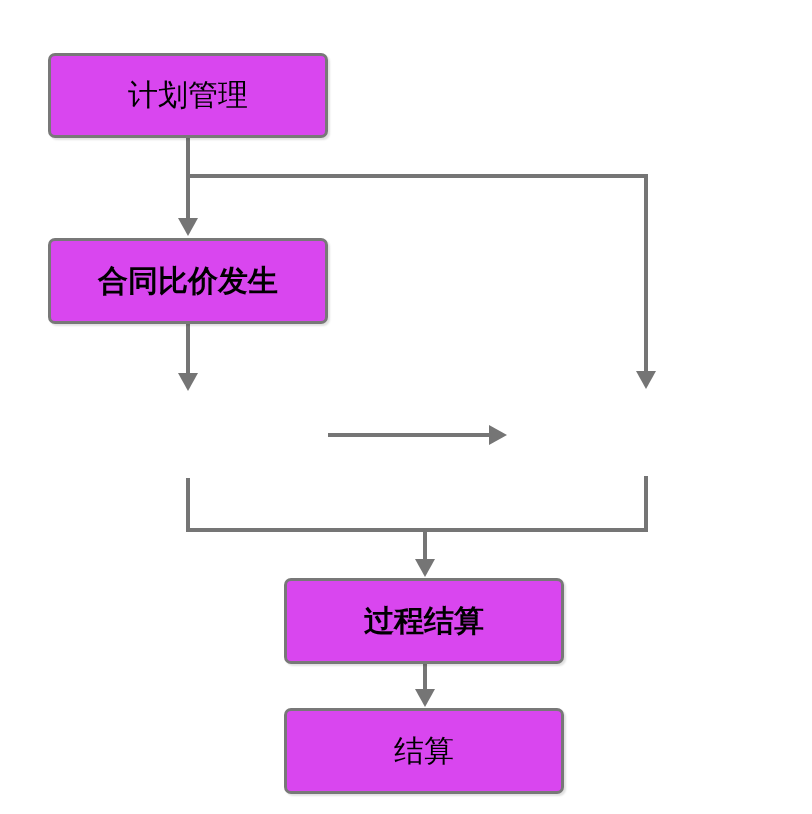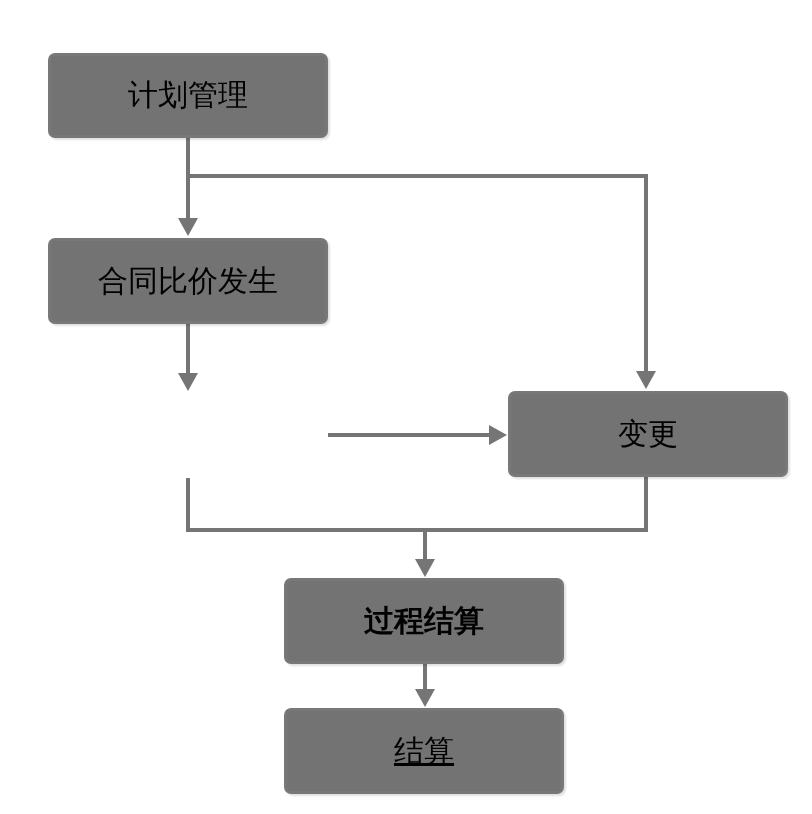--- a/index.html
+++ b/index.html
@@ -20,37 +20,37 @@
     left: 0;
     top: 0;
     width: 812px;
     height: 814px;
   }
   .node {
     position: absolute;
     box-sizing: border-box;
     width: 280px;
     height: 86px;
-    background: #737373;
+    background: #d946ef;
     border: 3px solid #787878;
     border-radius: 7px;
     display: flex;
     align-items: center;
     justify-content: center;
     font-size: 30px;
     color: #000000;
     box-shadow: 2px 2px 2px rgba(0,0,0,0.12);
     white-space: nowrap;
   }
   .n-plan         { left: 48px;  top: 53px;  height: 85px; }
-  .n-comparison   { left: 48px;  top: 238px; }
+  .n-comparison   { left: 48px;  top: 238px; font-weight: bold; }
   .n-registration { left: 48px;  top: 393px; }
   .n-change       { left: 508px; top: 391px; }
   .n-process      { left: 284px; top: 578px; font-weight: bold; }
-  .n-settlement   { left: 284px; top: 708px; text-decoration: underline; }
+  .n-settlement   { left: 284px; top: 708px; }
 
   .edge-line {
     stroke: #757575;
     stroke-width: 4;
     fill: none;
   }
   .edge-head {
     fill: #757575;
     stroke: none;
   }
@@ -96,23 +96,20 @@
 
   <div class="node n-plan">
     <span>计划管理</span>
   </div>
 
   <div class="node n-comparison">
     <span>合同比价发生</span>
   </div>
 
 
-  <div class="node n-change">
-    <span>变更</span>
-  </div>
 
   <div class="node n-process">
     <span>过程结算</span>
   </div>
 
   <div class="node n-settlement">
     <span>结算</span>
   </div>
 
 </div>

